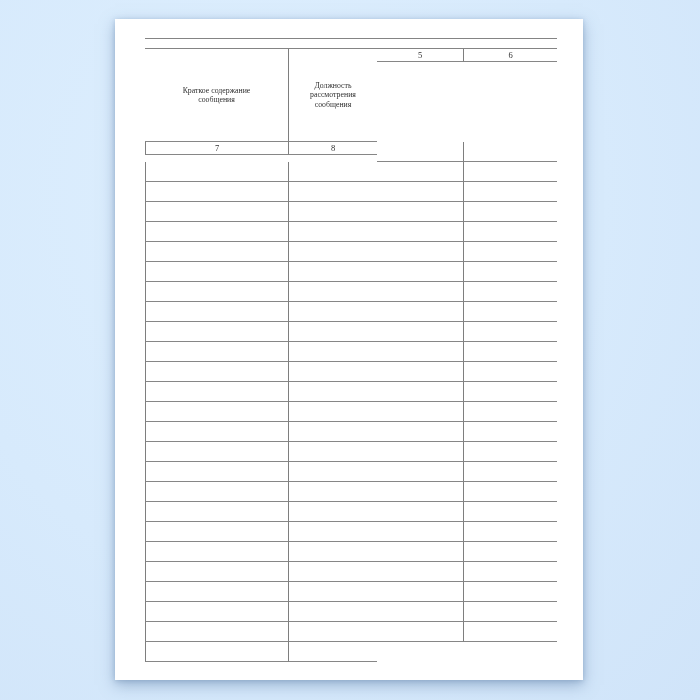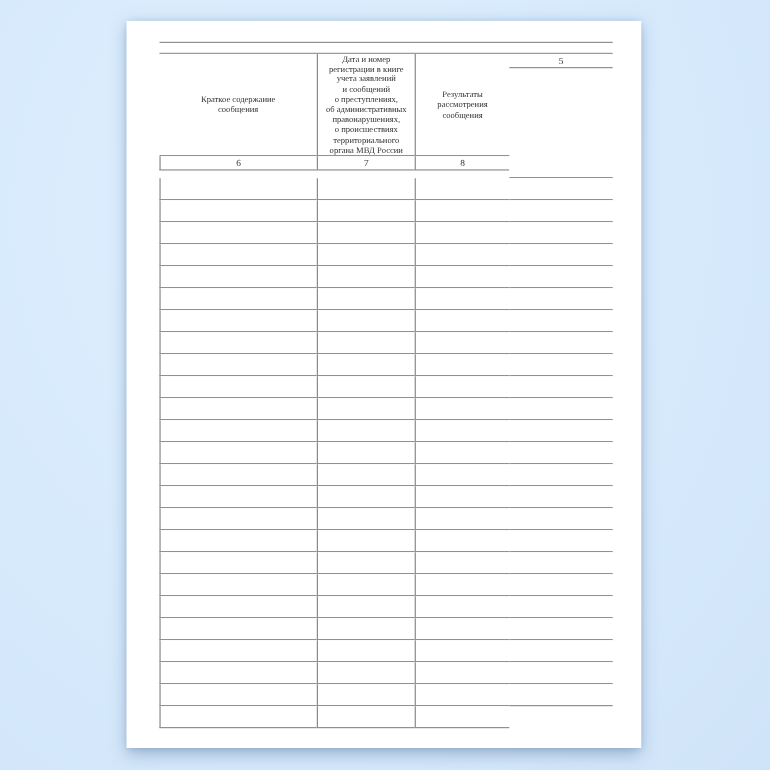--- a/index.html
+++ b/index.html
@@ -65,31 +65,21 @@
 <body>
 
 <div class="stage">
   <div class="sheet">
     <div class="table-wrap">
       <div class="top-rule"></div>
       <div class="grid">
 
         <div class="cell head">Краткое содержание
 сообщения</div>
-        <div class="cell head vl">Дата и номер
-регистрации в книге
-учета заявлений
-и сообщений
-о преступлениях,
-об административных
-правонарушениях,
-о происшествиях
-территориального
-органа МВД России</div>
-        <div class="cell head vl">Результаты
+        <div class="cell head vl">Должность
 рассмотрения
 сообщения</div>
 
         <div class="cell num">5</div>
         <div class="cell num vl">6</div>
         <div class="cell num vl">7</div>
         <div class="cell num vl">8</div>
 
       <div class="cell body"></div>
           <div class="cell body vl"></div>

